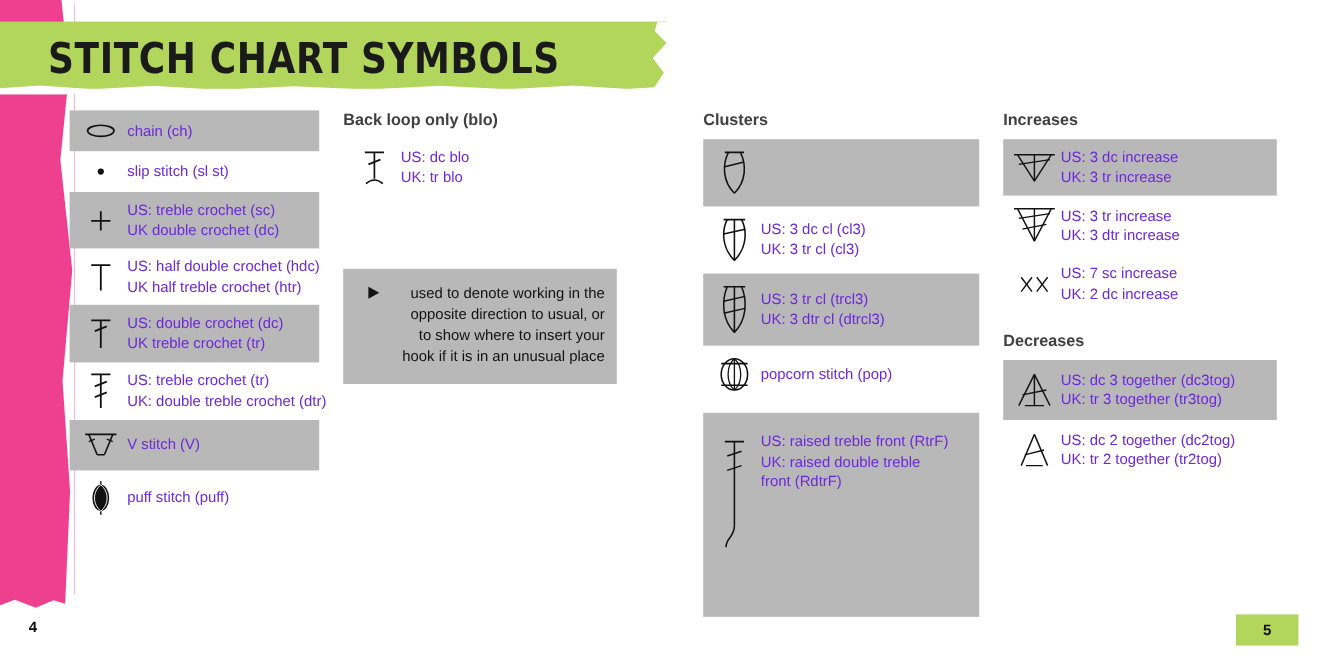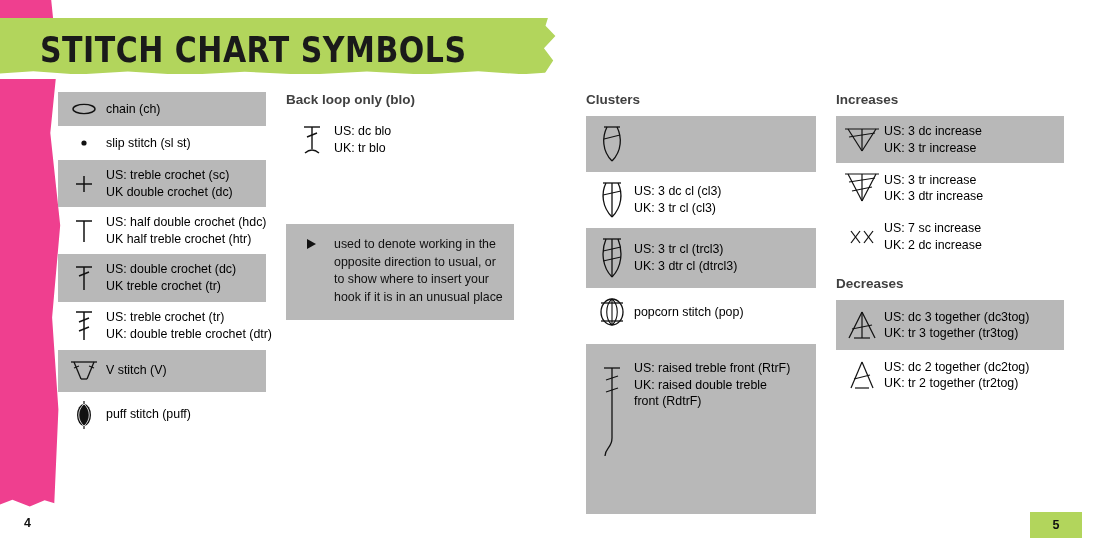--- a/index.html
+++ b/index.html
@@ -120,27 +120,28 @@
     width: 44px;
     min-width: 44px;
     display: flex;
     align-items: center;
     justify-content: center;
   }
   .row.top-align .sym { padding-top: 2px; }
   .txt {
     font-size: 12.4px;
     line-height: 1.34;
-    color: #000000;
+    color: #6d28d9;
   }
   .txt .ln { display: block; white-space: nowrap; }
   .note-txt {
     font-size: 12.4px;
     line-height: 1.42;
     color: #111;
+    text-align: right;
   }
   .bullet-sym {
     font-size: 15px;
     line-height: 1;
   }
   svg { display: block; }
   
   .page-num-left {
     position: absolute;
     left: 24px;

